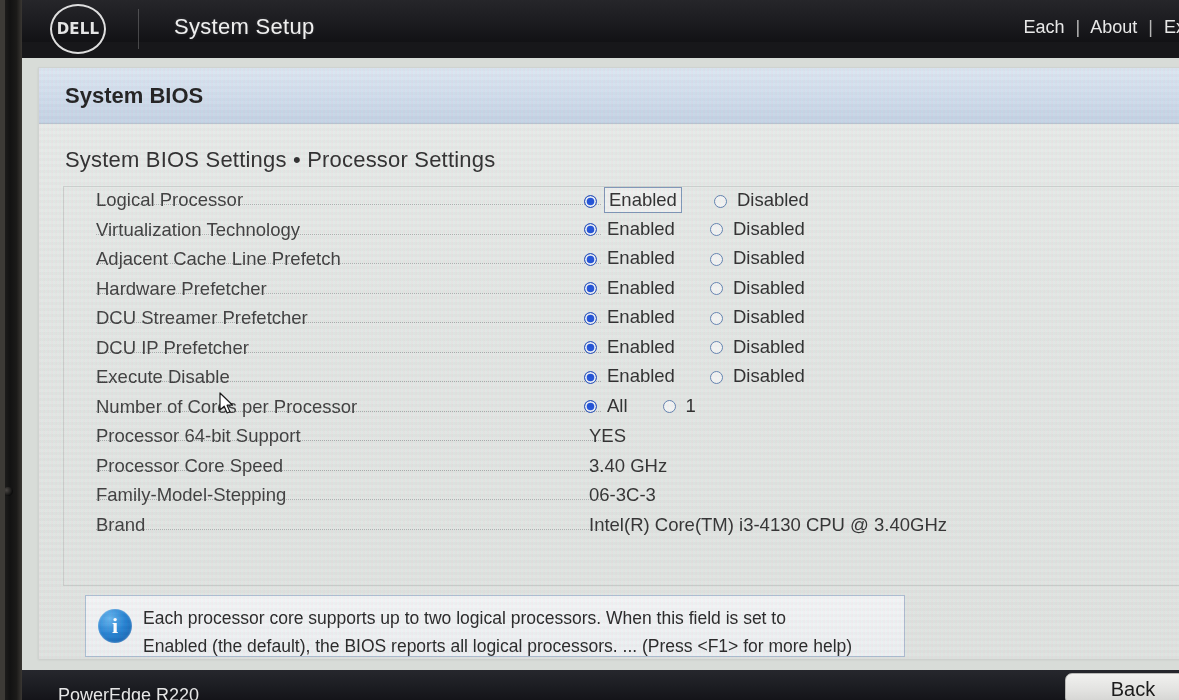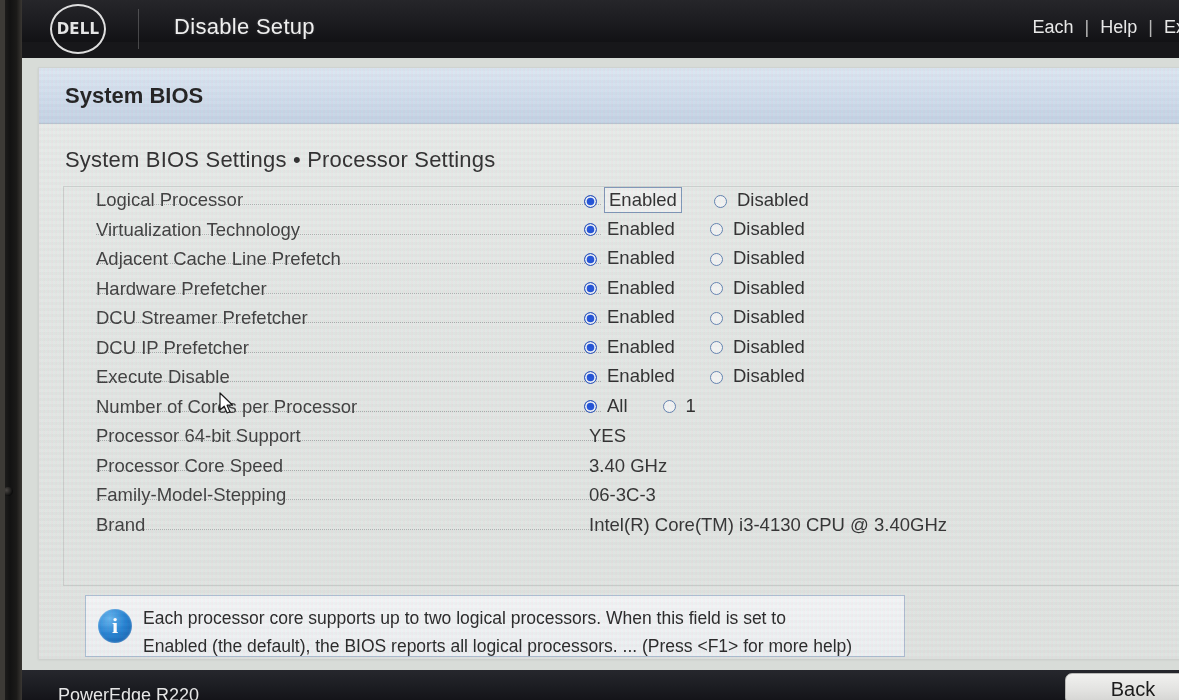--- a/index.html
+++ b/index.html
@@ -194,25 +194,25 @@
 <body>
 
 <div id="screen-photo">
 
   <div class="app-header">
     <div class="header-inner">
       <div class="dell-logo">
         <span>DELL</span>
       </div>
       <div class="logo-sep"></div>
-      <div class="app-title">Disable Setup</div>
+      <div class="app-title">System Setup</div>
       <div class="header-links">
         <span class="lnk">Each</span>
         <span class="bar">|</span>
-        <span class="lnk">Help</span>
+        <span class="lnk">About</span>
         <span class="bar">|</span>
         <span class="lnk">Ex</span>
       </div>
     </div>
   </div>
 
   <div class="page">
     <div class="page-sheet">
 
       <div class="title-band">

